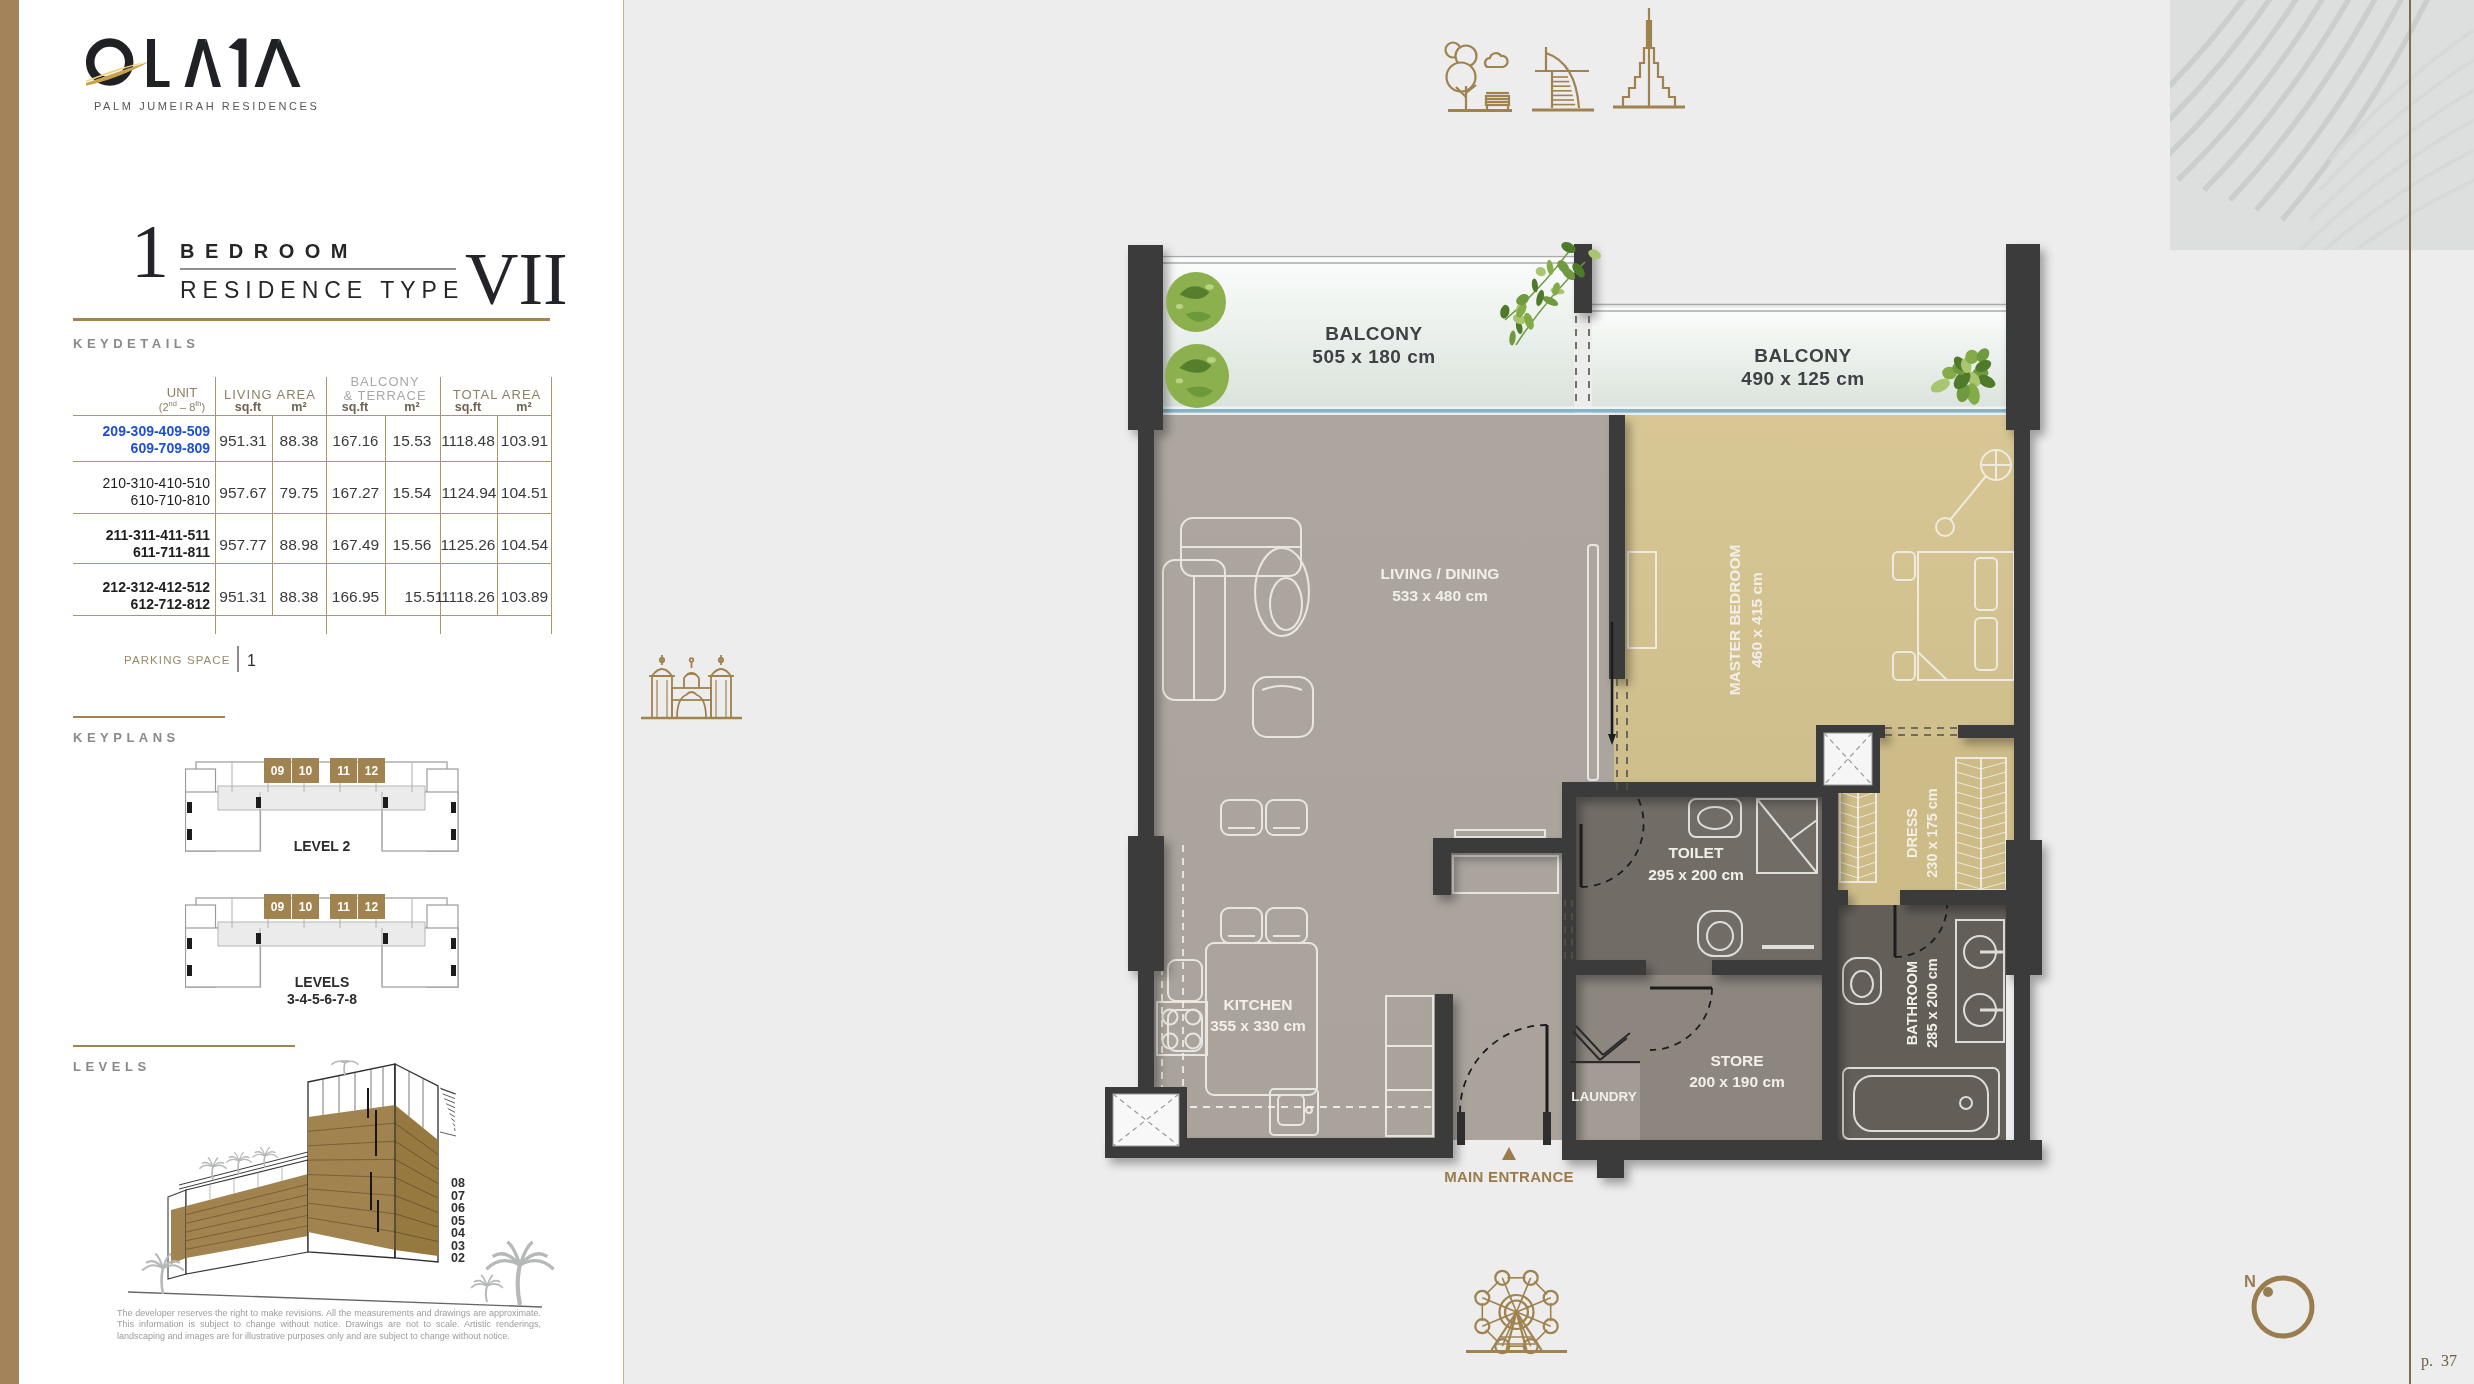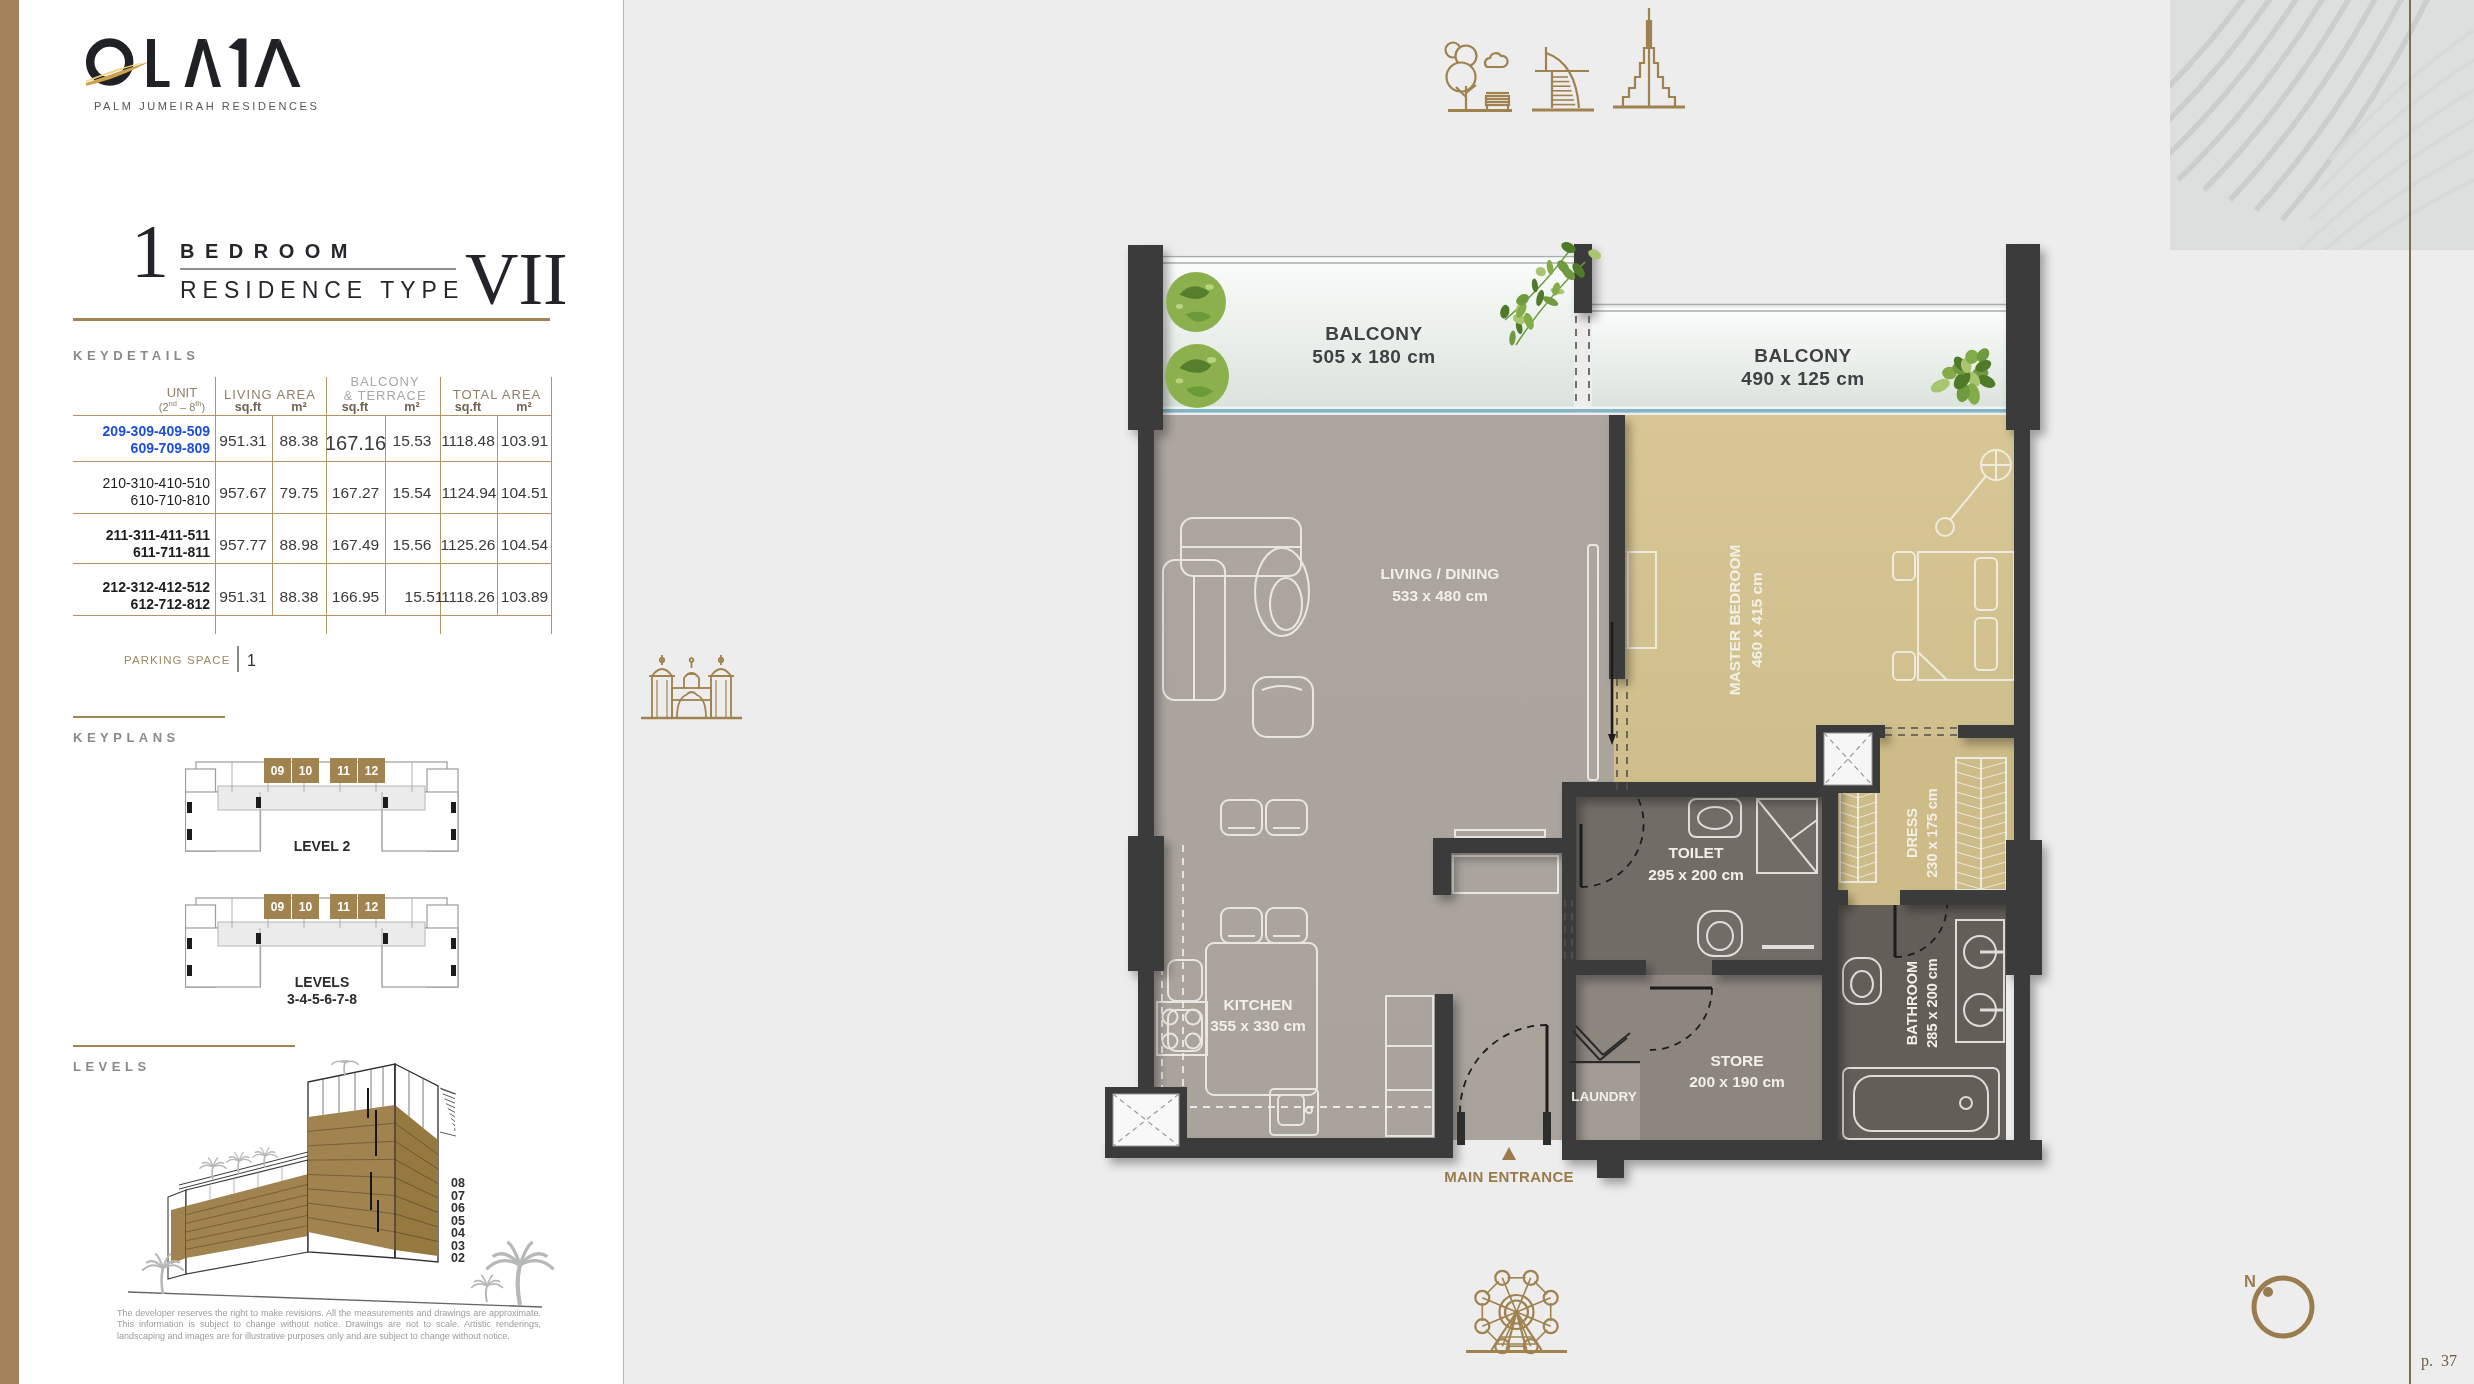--- a/index.html
+++ b/index.html
@@ -27,21 +27,21 @@
       <path d="M190,10 L194,2 L214.5,50 L206.2,50 Z"></path>
     </g>
   </svg>
   <div class="t" style="left:75px;top:100px;width:204px;text-align:center;font-size:11px;letter-spacing:2.6px;color:#55565a;">PALM JUMEIRAH RESIDENCES</div>
   <div class="t" style="left:112px;top:208px;font-family:'Liberation Serif',serif;font-size:76px;color:#23242a;">1</div>
   <div class="t" style="left:161px;top:240px;font-size:20px;font-weight:600;letter-spacing:10.5px;color:#26262a;">BEDROOM</div>
   <div class="abs" style="left:161px;top:268px;width:276px;height:1.5px;background:#8f8f8f;"></div>
   <div class="t" style="left:161px;top:277px;font-size:23px;font-weight:500;letter-spacing:6px;color:#26262a;">RESIDENCE TYPE</div>
   <div class="t" style="left:446px;top:237px;font-family:'Liberation Serif',serif;font-size:74px;color:#23242a;">VII</div>
   <div class="abs" style="left:54px;top:318px;width:477px;height:2.5px;background:#a1854f;"></div>
-  <div class="t" style="left:54px;top:336px;font-size:13px;font-weight:600;letter-spacing:4.5px;color:#8a8a8a;margin-top:12px;">KEYDETAILS</div>
+  <div class="t" style="left:54px;top:336px;font-size:13px;font-weight:600;letter-spacing:4.5px;color:#8a8a8a;">KEYDETAILS</div>
 </div>
 
 <div class="abs" style="left:19px;top:0;width:604px;height:1384px;">
 <div class="vl" style="left:195.5px;top:377px;height:257px;"></div>
 <div class="vl" style="left:253px;top:415px;height:200px;"></div>
 <div class="vl" style="left:307px;top:377px;height:257px;"></div>
 <div class="vl" style="left:366px;top:415px;height:200px;"></div>
 <div class="vl" style="left:420.5px;top:377px;height:257px;"></div>
 <div class="vl" style="left:478px;top:415px;height:200px;"></div>
 <div class="vl" style="left:532px;top:377px;height:257px;"></div>
@@ -58,21 +58,21 @@
 <div class="t" style="left:418px;top:387px;width:120px;text-align:center;font-size:13px;letter-spacing:1px;color:#8e8166;">TOTAL AREA</div>
 <div class="t" style="left:199px;top:400px;width:60px;text-align:center;font-size:12.5px;font-weight:700;color:#6f6350;">sq.ft</div>
 <div class="t" style="left:250px;top:400px;width:60px;text-align:center;font-size:12.5px;font-weight:700;color:#6f6350;">m²</div>
 <div class="t" style="left:306px;top:400px;width:60px;text-align:center;font-size:12.5px;font-weight:700;color:#6f6350;">sq.ft</div>
 <div class="t" style="left:363px;top:400px;width:60px;text-align:center;font-size:12.5px;font-weight:700;color:#6f6350;">m²</div>
 <div class="t" style="left:419px;top:400px;width:60px;text-align:center;font-size:12.5px;font-weight:700;color:#6f6350;">sq.ft</div>
 <div class="t" style="left:475px;top:400px;width:60px;text-align:center;font-size:12.5px;font-weight:700;color:#6f6350;">m²</div>
 <div class="t" style="left:41px;top:422.5px;width:150px;text-align:right;font-size:14px;font-weight:700;color:#1d4ed8;line-height:17.5px;white-space:normal;">209-309-409-509<br>609-709-809</div>
 <div class="t" style="left:184px;top:432px;width:80px;text-align:center;font-size:15.5px;color:#3a3a3e;">951.31</div>
 <div class="t" style="left:240px;top:432px;width:80px;text-align:center;font-size:15.5px;color:#3a3a3e;">88.38</div>
-<div class="t" style="left:296.5px;top:432px;width:80px;text-align:center;font-size:20px;color:#3a3a3e;">167.16</div>
+<div class="t" style="left:296.5px;top:432px;width:80px;text-align:center;font-size:15px;color:#3a3a3e;">167.16</div>
 <div class="t" style="left:353px;top:432px;width:80px;text-align:center;font-size:15.5px;color:#3a3a3e;">15.53</div>
 <div class="t" style="left:409px;top:432px;width:80px;text-align:center;font-size:15.5px;color:#3a3a3e;">1118.48</div>
 <div class="t" style="left:465.5px;top:432px;width:80px;text-align:center;font-size:15.5px;color:#3a3a3e;">103.91</div>
 <div class="t" style="left:41px;top:474.5px;width:150px;text-align:right;font-size:14px;font-weight:400;color:#1d1d1f;line-height:17.5px;white-space:normal;">210-310-410-510<br>610-710-810</div>
 <div class="t" style="left:184px;top:484px;width:80px;text-align:center;font-size:15.5px;color:#3a3a3e;">957.67</div>
 <div class="t" style="left:240px;top:484px;width:80px;text-align:center;font-size:15.5px;color:#3a3a3e;">79.75</div>
 <div class="t" style="left:296.5px;top:484px;width:80px;text-align:center;font-size:15.5px;color:#3a3a3e;">167.27</div>
 <div class="t" style="left:353px;top:484px;width:80px;text-align:center;font-size:15.5px;color:#3a3a3e;">15.54</div>
 <div class="t" style="left:410px;top:484px;width:80px;text-align:center;font-size:15.5px;color:#3a3a3e;">1124.94</div>
 <div class="t" style="left:465.5px;top:484px;width:80px;text-align:center;font-size:15.5px;color:#3a3a3e;">104.51</div>

